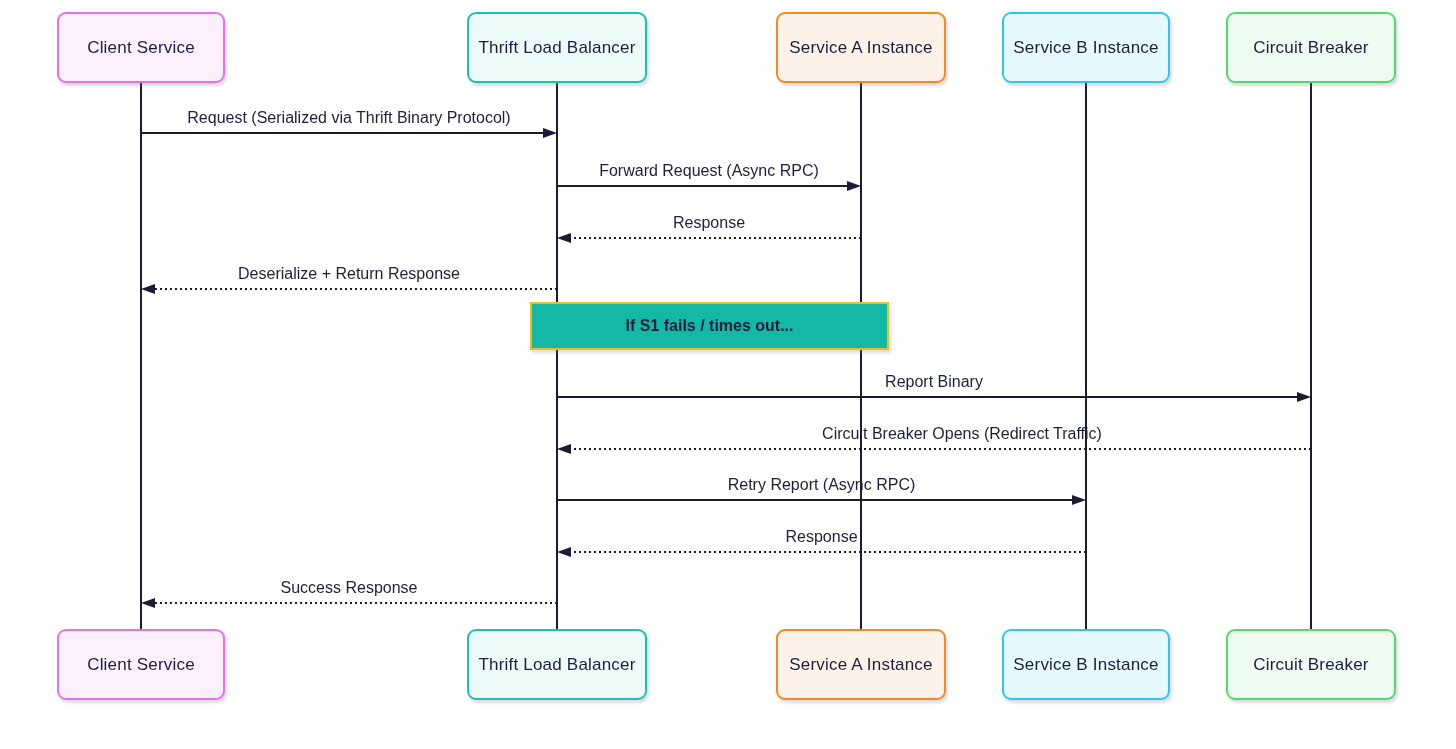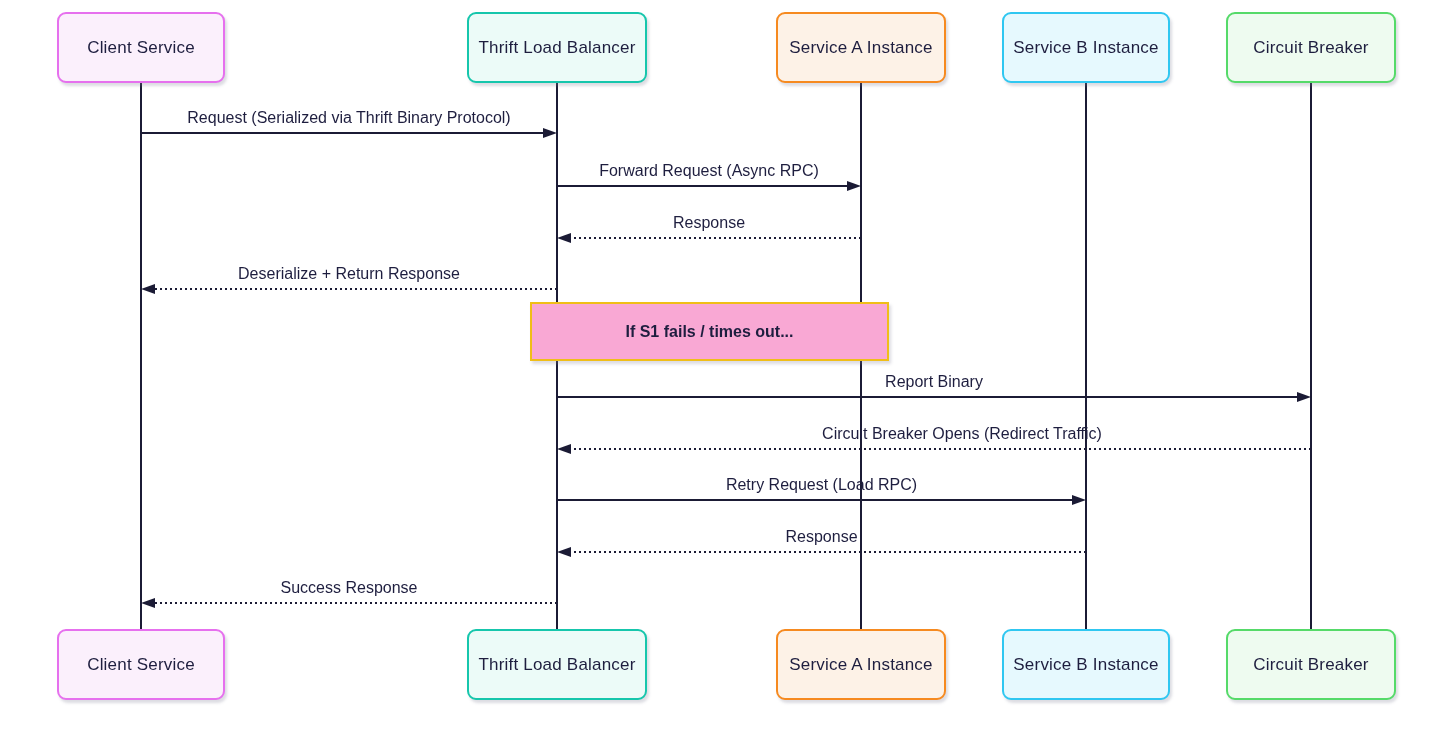--- a/index.html
+++ b/index.html
@@ -112,19 +112,19 @@
     </div>
     <div class="actor-box" style="left: 1226px; top: 629px; width: 170px; height: 71px; border-color: rgb(85, 218, 105); background: rgb(238, 251, 240);">
       <span>Circuit Breaker</span>
     </div>
     <div class="msg-label" style="left: 349px; top: 109px;">Request (Serialized via Thrift Binary Protocol)</div>
     <div class="msg-label" style="left: 709px; top: 162px; text-align: center;">Forward Request (Async RPC)</div>
     <div class="msg-label" style="left: 709px; top: 214px;">Response</div>
     <div class="msg-label" style="left: 349px; top: 265px;">Deserialize + Return Response</div>
     <div class="msg-label" style="left: 934px; top: 373px;">Report Binary</div>
     <div class="msg-label" style="left: 934px; top: 425px; margin-left: 28px;">Circuit Breaker Opens (Redirect Traffic)</div>
-    <div class="msg-label" style="left: 821.5px; top: 476px;">Retry Request (Load RPC)</div>
+    <div class="msg-label" style="left: 821.5px; top: 476px;">Retry Report (Async RPC)</div>
     <div class="msg-label" style="left: 821.5px; top: 528px;">Response</div>
     <div class="msg-label" style="left: 349px; top: 579px;">Success Response</div>
-    <div class="note-box" style="left: 530px; top: 302px; width: 359px; height: 59px; border-color: rgb(240, 190, 24); background: #f9a8d4;">
+    <div class="note-box" style="left: 530px; top: 302px; width: 359px; height: 48px; border-color: rgb(240, 190, 24); background: #14b8a6;">
       <span>If S1 fails / times out...</span>
     </div>
   </div>
 
 </body></html>

